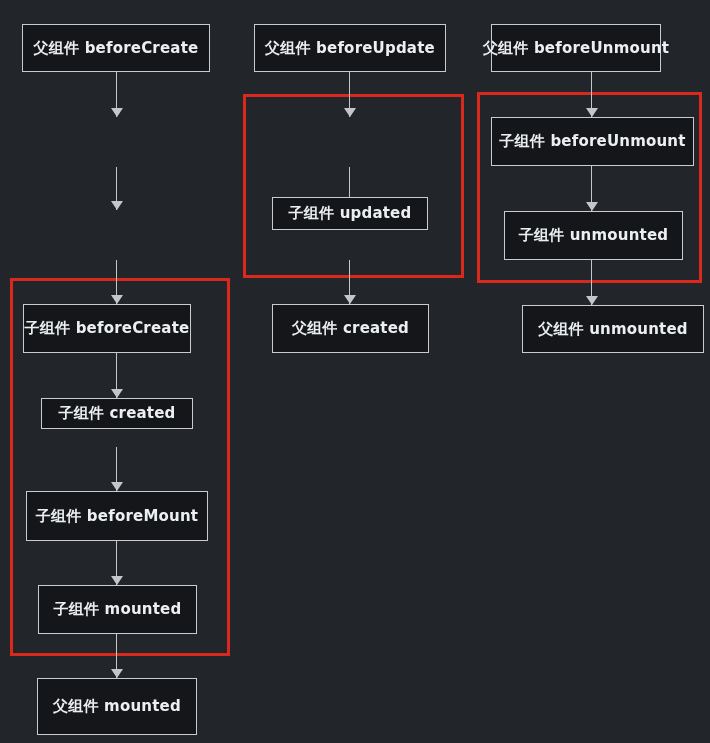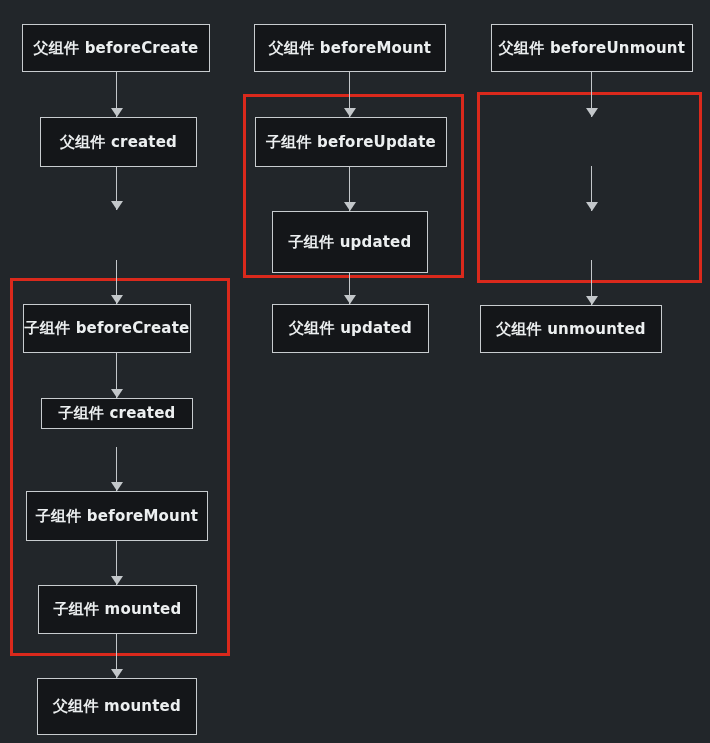--- a/index.html
+++ b/index.html
@@ -57,23 +57,20 @@
 
 <div class="canvas">
 
   <div class="hl" style="left:10px;top:278px;width:220px;height:378px"></div>
   <div class="hl" style="left:243px;top:94px;width:221px;height:184px"></div>
   <div class="hl" style="left:477px;top:92px;width:225px;height:191px"></div>
 
   <div class="node" style="left:22px;top:24px;width:188px;height:48px">
     <span>父组件 beforeCreate</span>
   </div>
-  <div class="node" style="left:40px;top:117px;width:157px;height:50px">
-    <span>父组件 created</span>
-  </div>
   <div class="node" style="left:23px;top:304px;width:168px;height:49px">
     <span>子组件 beforeCreate</span>
   </div>
   <div class="node" style="left:41px;top:398px;width:152px;height:31px">
     <span>子组件 created</span>
   </div>
   <div class="node" style="left:38px;top:585px;width:159px;height:49px">
     <span>子组件 mounted</span>
   </div>
   <div class="node" style="left:26px;top:491px;width:182px;height:50px">
@@ -85,40 +82,43 @@
 
   <div class="arrow" style="left:116px;top:72px;height:45px"></div>
   <div class="arrow" style="left:116px;top:167px;height:43px"></div>
   <div class="arrow" style="left:116px;top:260px;height:44px"></div>
   <div class="arrow" style="left:116px;top:353px;height:45px"></div>
   <div class="arrow" style="left:116px;top:447px;height:44px"></div>
   <div class="arrow" style="left:116px;top:541px;height:44px"></div>
   <div class="arrow" style="left:116px;top:634px;height:44px"></div>
 
   <div class="node" style="left:254px;top:24px;width:192px;height:48px">
-    <span>父组件 beforeMount</span>
+    <span>父组件 beforeUpdate</span>
   </div>
-  <div class="node" style="left:255px;top:117px;width:192px;height:50px">
-    <span>子组件 beforeUpdate</span>
-  </div>
-  <div class="node" style="left:272px;top:211px;width:156px;height:62px">
+  <div class="node" style="left:272px;top:197px;width:156px;height:33px">
     <span>子组件 updated</span>
   </div>
   <div class="node" style="left:272px;top:304px;width:157px;height:49px">
-    <span>父组件 updated</span>
+    <span>父组件 created</span>
   </div>
 
   <div class="arrow" style="left:349px;top:72px;height:45px"></div>
   <div class="arrow" style="left:349px;top:167px;height:44px"></div>
   <div class="arrow" style="left:349px;top:260px;height:44px"></div>
 
-  <div class="node" style="left:491px;top:24px;width:202px;height:48px">
+  <div class="node" style="left:491px;top:24px;width:170px;height:48px">
     <span>父组件 beforeUnmount</span>
   </div>
-  <div class="node" style="left:480px;top:305px;width:182px;height:48px">
+  <div class="node" style="left:491px;top:117px;width:203px;height:49px">
+    <span>子组件 beforeUnmount</span>
+  </div>
+  <div class="node" style="left:504px;top:211px;width:179px;height:49px">
+    <span>子组件 unmounted</span>
+  </div>
+  <div class="node" style="left:522px;top:305px;width:182px;height:48px">
     <span>父组件 unmounted</span>
   </div>
 
   <div class="arrow" style="left:591px;top:72px;height:45px"></div>
   <div class="arrow" style="left:591px;top:166px;height:45px"></div>
   <div class="arrow" style="left:591px;top:260px;height:45px"></div>
 
 </div>
 
 </body></html>

